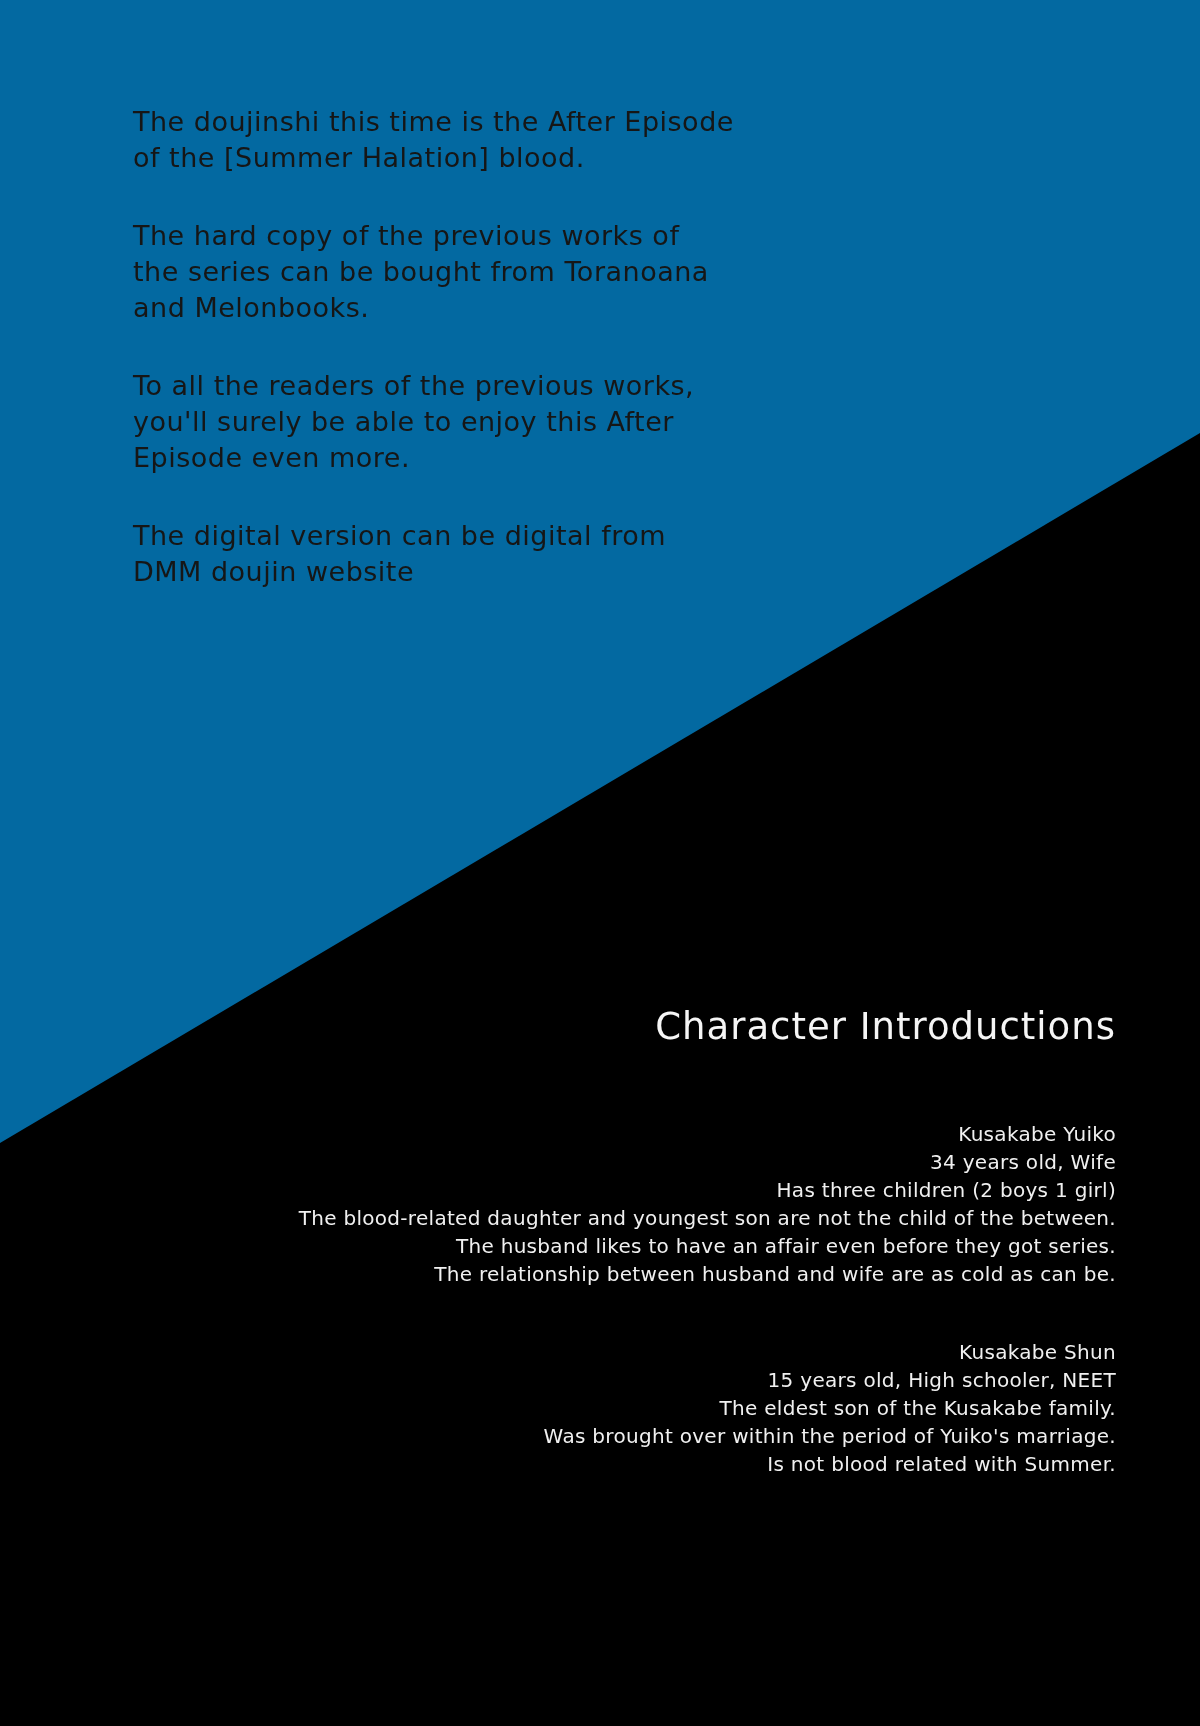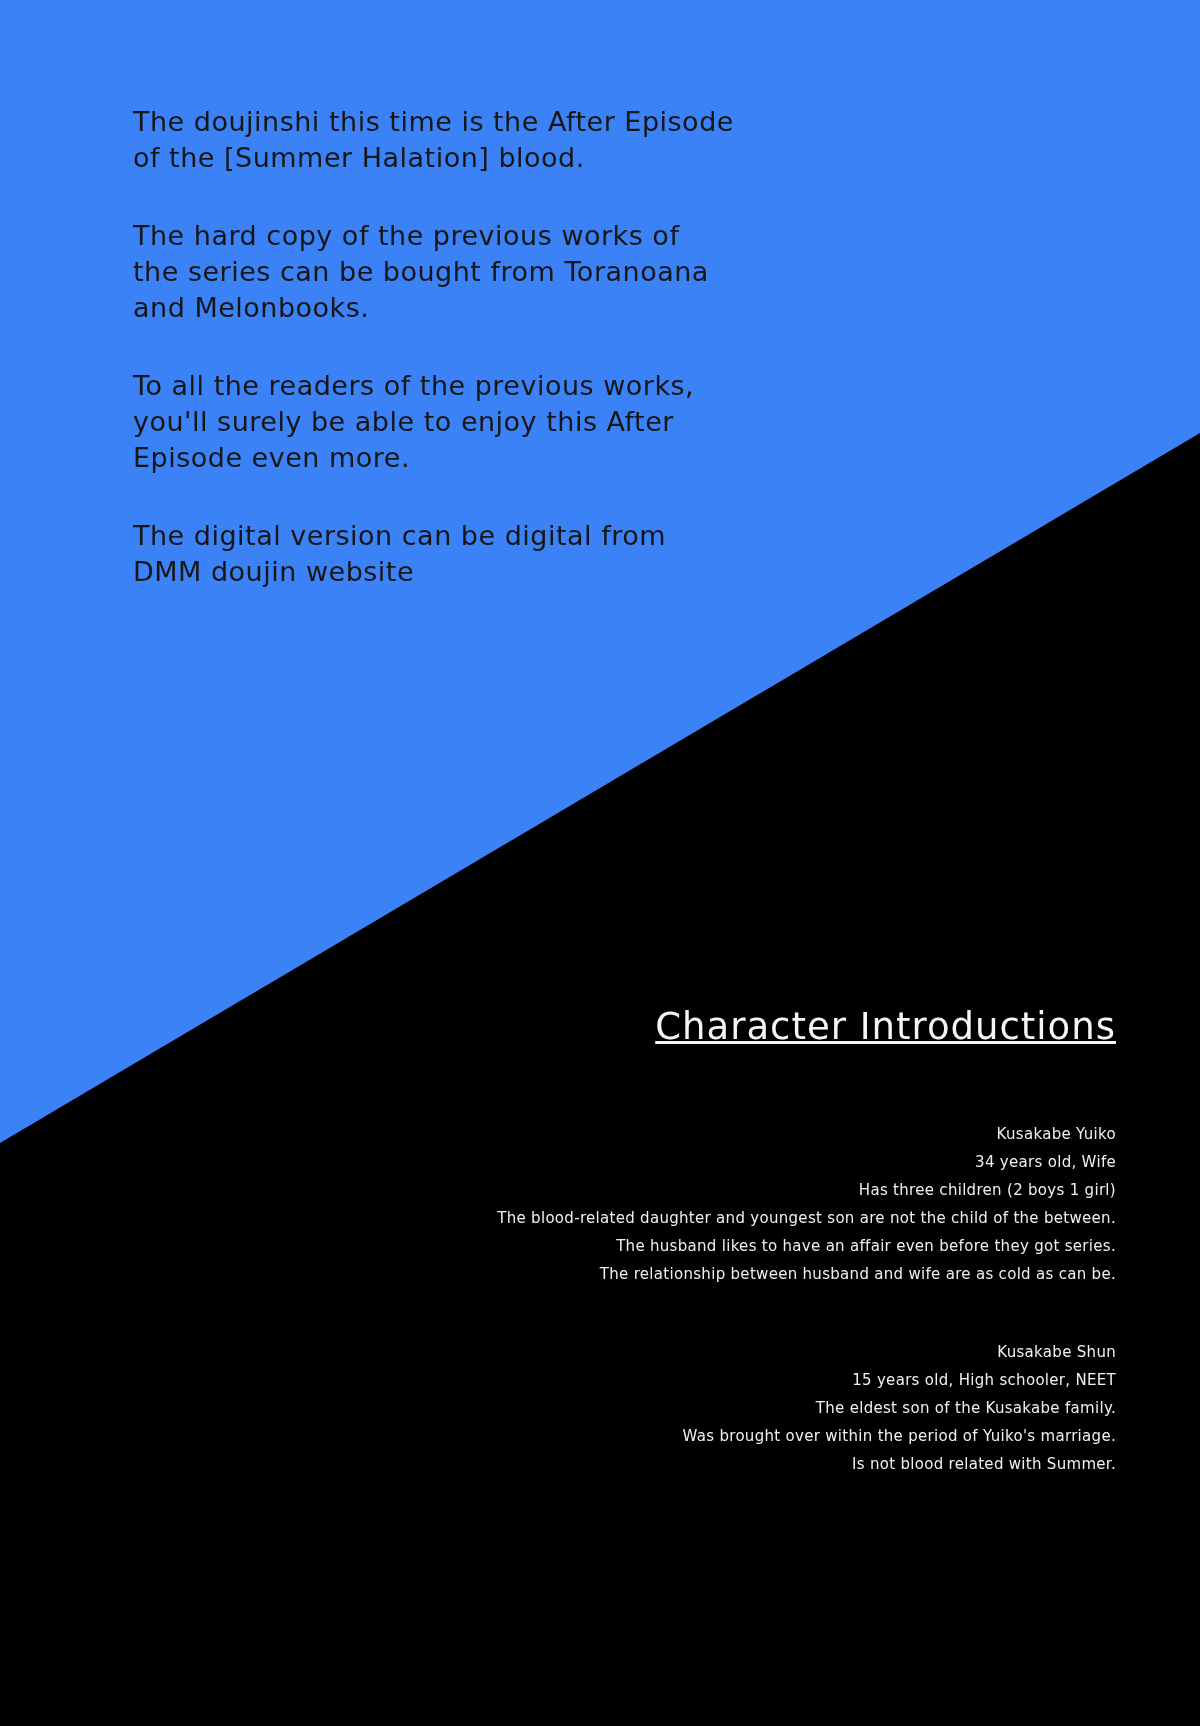--- a/index.html
+++ b/index.html
@@ -5,21 +5,21 @@
   html, body {
     margin: 0;
     padding: 0;
     background: #ffffff;
     font-family: "DejaVu Sans", sans-serif;
   }
   .page {
     position: relative;
     width: 1200px;
     height: 1726px;
-    background: #3b82f6;
+    background: #0369a1;
     overflow: hidden;
   }
   .black-wedge {
     position: absolute;
     inset: 0;
     background: #000000;
     clip-path: polygon(0% 66.22%, 100% 25.09%, 100% 100%, 0% 100%);
   }
   .intro {
     position: absolute;
@@ -37,27 +37,26 @@
     top: 1005px;
     right: 84px;
     margin: 0;
     color: #f5f5f5;
     font-size: 37px;
     font-weight: normal;
     line-height: 44px;
     letter-spacing: 1px;
     text-align: right;
     white-space: nowrap;
-    text-decoration: underline;
   }
   .char-block {
     position: absolute;
     right: 84px;
     color: #f0f0f0;
-    font-size: 15px;
+    font-size: 20px;
     line-height: 28px;
     letter-spacing: 0.3px;
     text-align: right;
   }
   .char-block-1 { top: 1120px; }
   .char-block-2 { top: 1338px; }
 </style>
 </head>
 <body>
 

